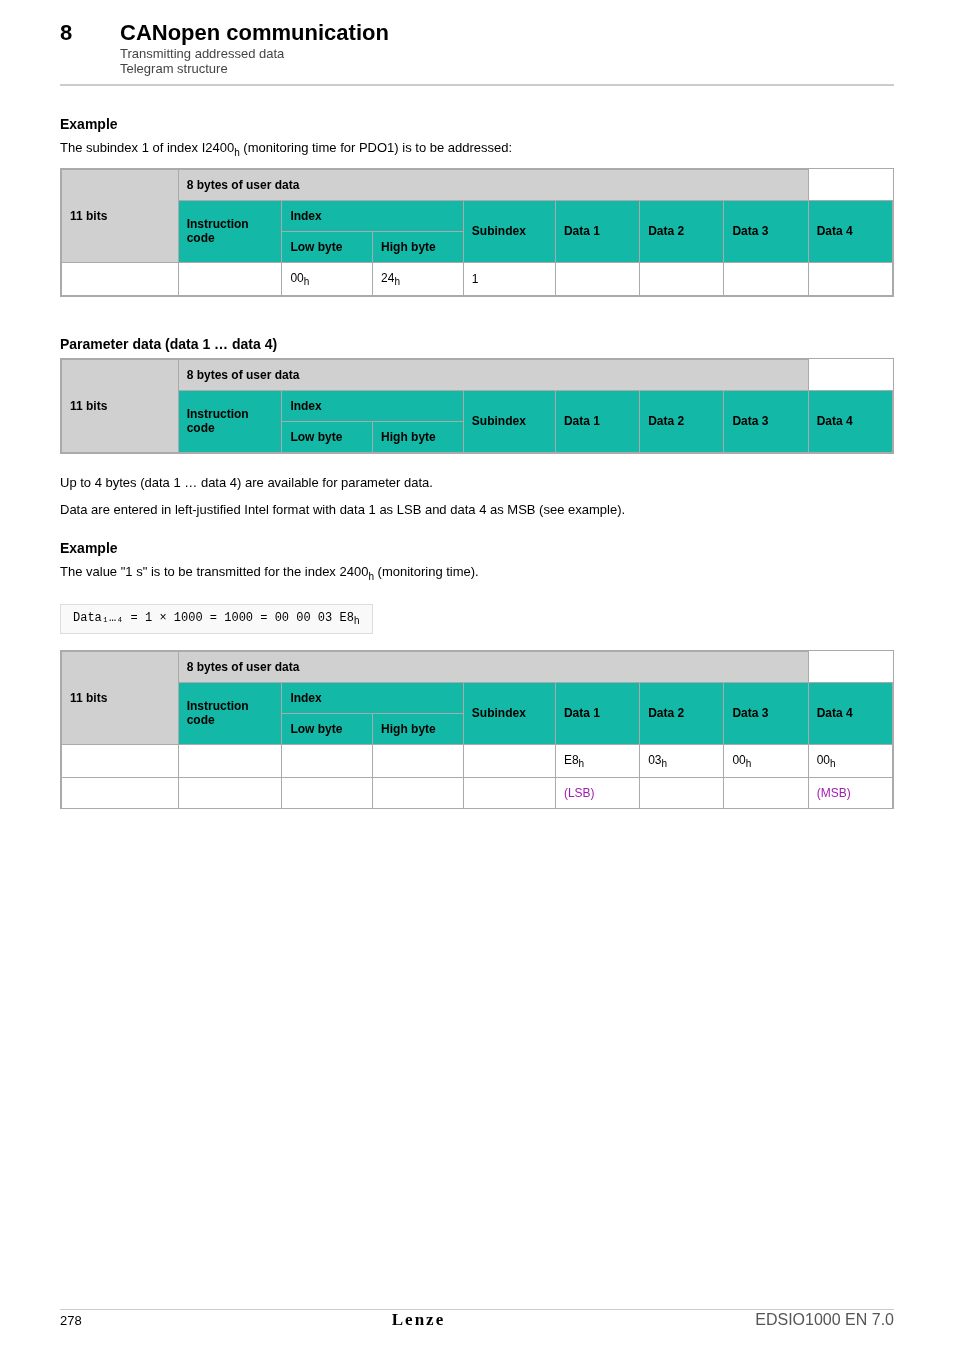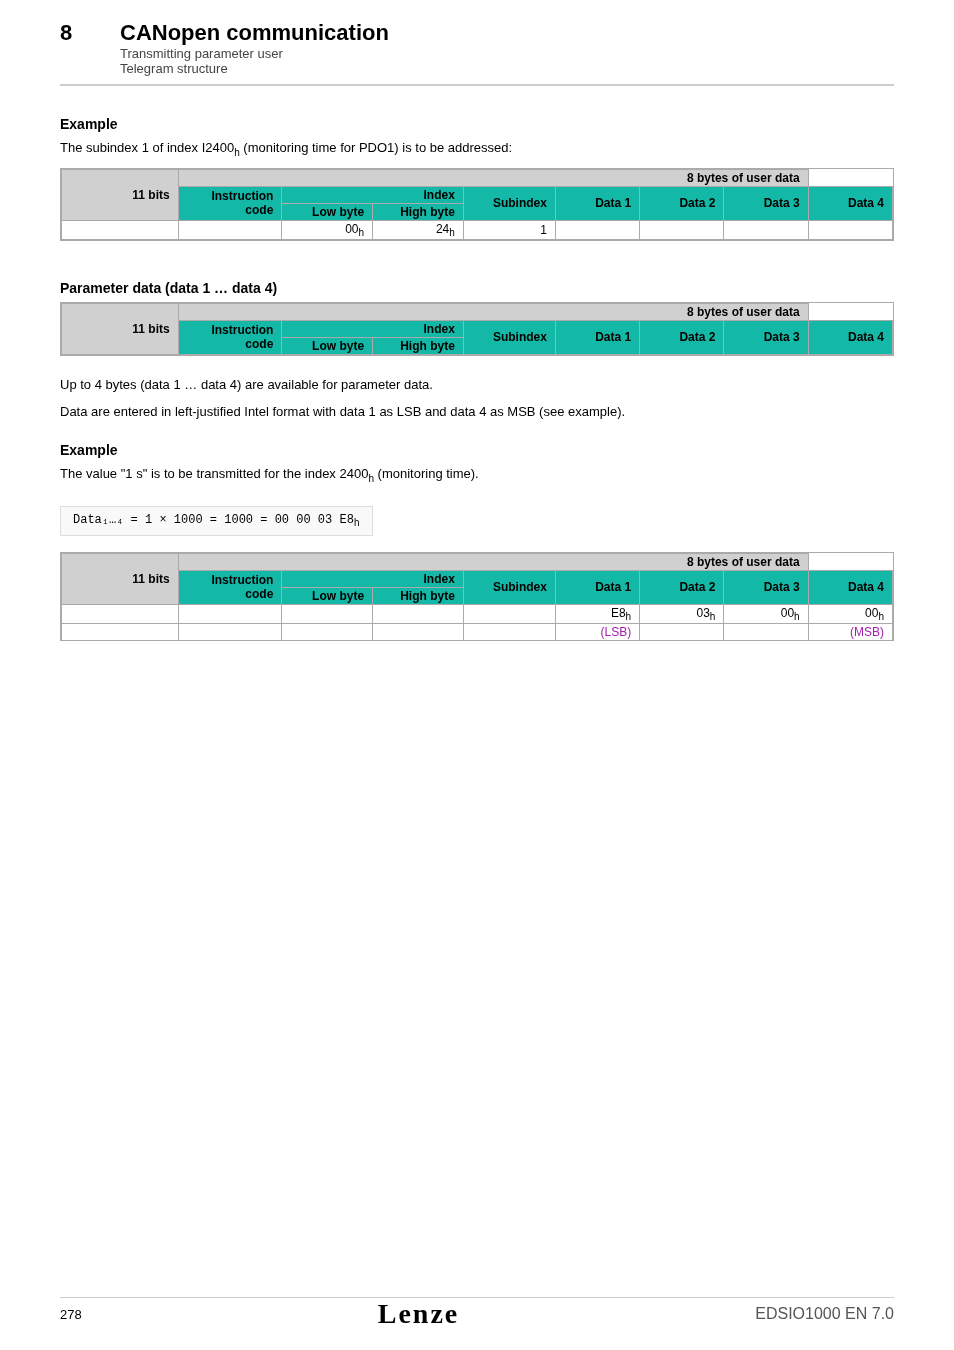--- a/index.html
+++ b/index.html
@@ -74,22 +74,22 @@
     }
 
     table {
       border-collapse: collapse;
       width: 100%;
       font-size: 12px;
     }
 
     table th, table td {
       border: 1px solid #aaa;
-      padding: 1px 8px;
-      text-align: right;
+      padding: 8px 8px;
+      text-align: left;
       vertical-align: middle;
     }
 
     table th {
       background-color: #14b8a6;
       font-weight: bold;
     }
 
     .col-span-header {
       background-color: #d0d0d0;
@@ -136,21 +136,21 @@
       justify-content: space-between;
       align-items: center;
       border-top: 1px solid #ccc;
     }
 
     .footer-page-num {
       font-size: 13px;
     }
 
     .footer-logo {
-      font-size: 28px;
+      font-size: 17px;
       font-weight: bold;
       font-family: Georgia, serif;
       letter-spacing: 2px;
     }
 
     .footer-doc-ref {
       font-size: 16px;
       color: #555;
     }
 
@@ -164,21 +164,21 @@
 </head>
 <body>
 
 <div class="page-container">
 
   
   <div class="page-header">
     <div class="page-number">8</div>
     <div class="header-text">
       <div class="header-title">CANopen communication</div>
-      <div class="header-subtitle">Transmitting parameter user</div>
+      <div class="header-subtitle">Transmitting addressed data</div>
       <div class="header-subtitle">Telegram structure</div>
     </div>
   </div>
 
   
   <div class="section">
     <div class="section-heading">Example</div>
     <div class="section-text">
       <span>The subindex 1 of index I2400</span><sub>h</sub><span> (monitoring time for PDO1) is to be addressed:</span>
     </div>

